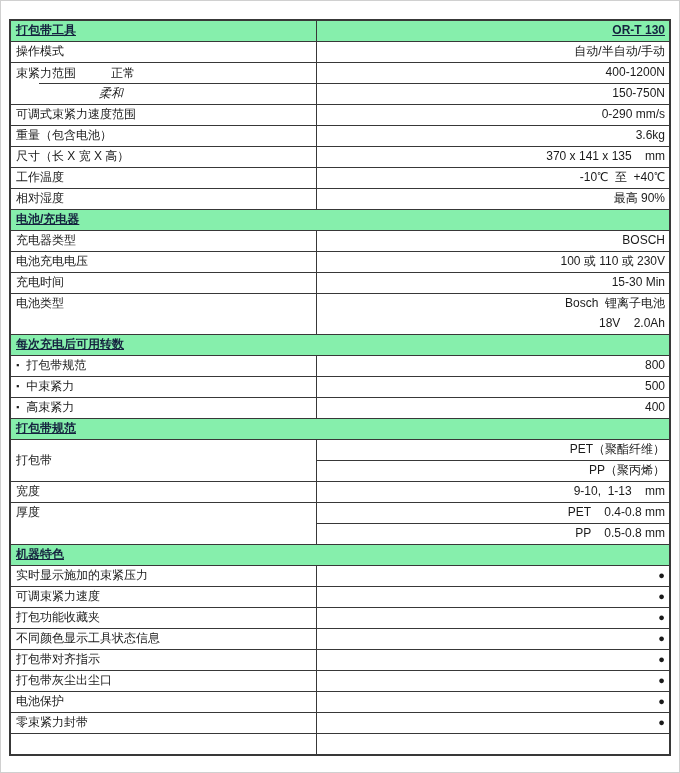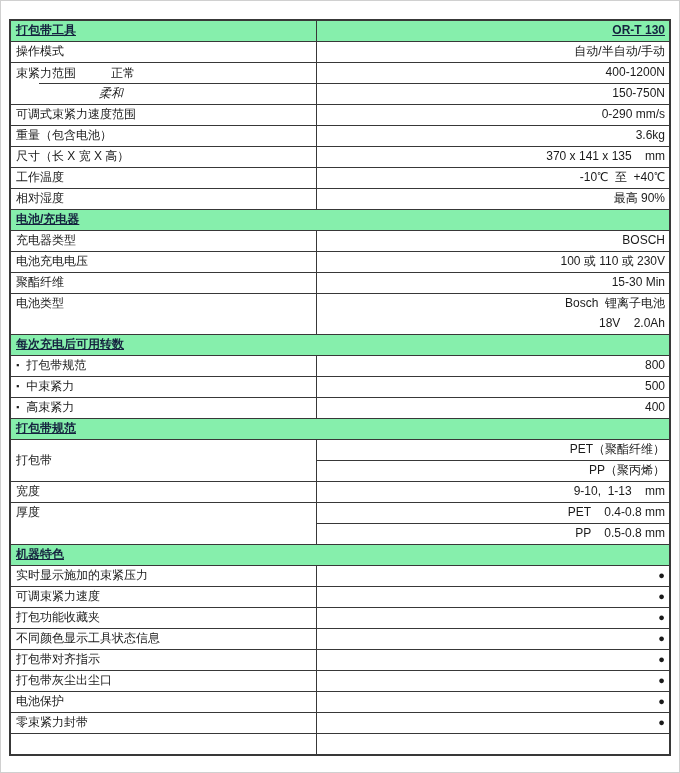--- a/index.html
+++ b/index.html
@@ -112,21 +112,21 @@
   </tr>
   <tr>
     <td>充电器类型</td>
     <td class="val">BOSCH</td>
   </tr>
   <tr>
     <td>电池充电电压</td>
     <td class="val">100 或 110 或 230V</td>
   </tr>
   <tr>
-    <td>聚酯纤维</td>
+    <td>充电时间</td>
     <td class="val">15-30 Min</td>
   </tr>
   <tr>
     <td rowspan="2" class="vtop">电池类型</td>
     <td class="val nob">Bosch  锂离子电池</td>
   </tr>
   <tr>
     <td class="val">18V    2.0Ah</td>
   </tr>
 

